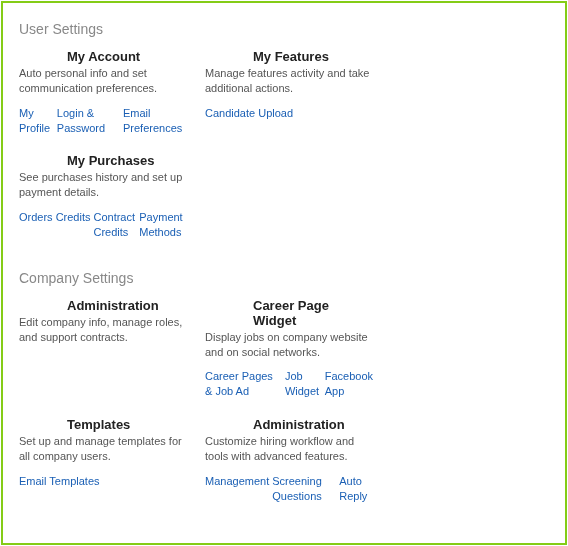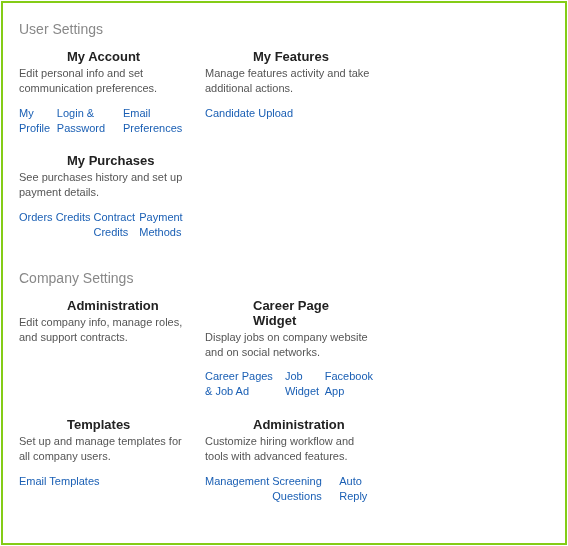--- a/index.html
+++ b/index.html
@@ -66,21 +66,21 @@
 </head>
 <body>
 
 <div class="panel">
 
   <div class="section-title">User Settings</div>
   <div class="grid">
 
     <div class="block">
       <h3>My Account</h3>
-      <p class="desc">Edit personal info and set communication preferences.</p>
+      <p class="desc">Auto personal info and set communication preferences.</p>
       <div class="links">
         <a>My Profile</a>
         <a>Login &amp; Password</a>
         <a>Email Preferences</a>
       </div>
     </div>
 
     <div class="block">
       <h3>My Features</h3>
       <p class="desc">Manage features activity and take additional actions.</p>

